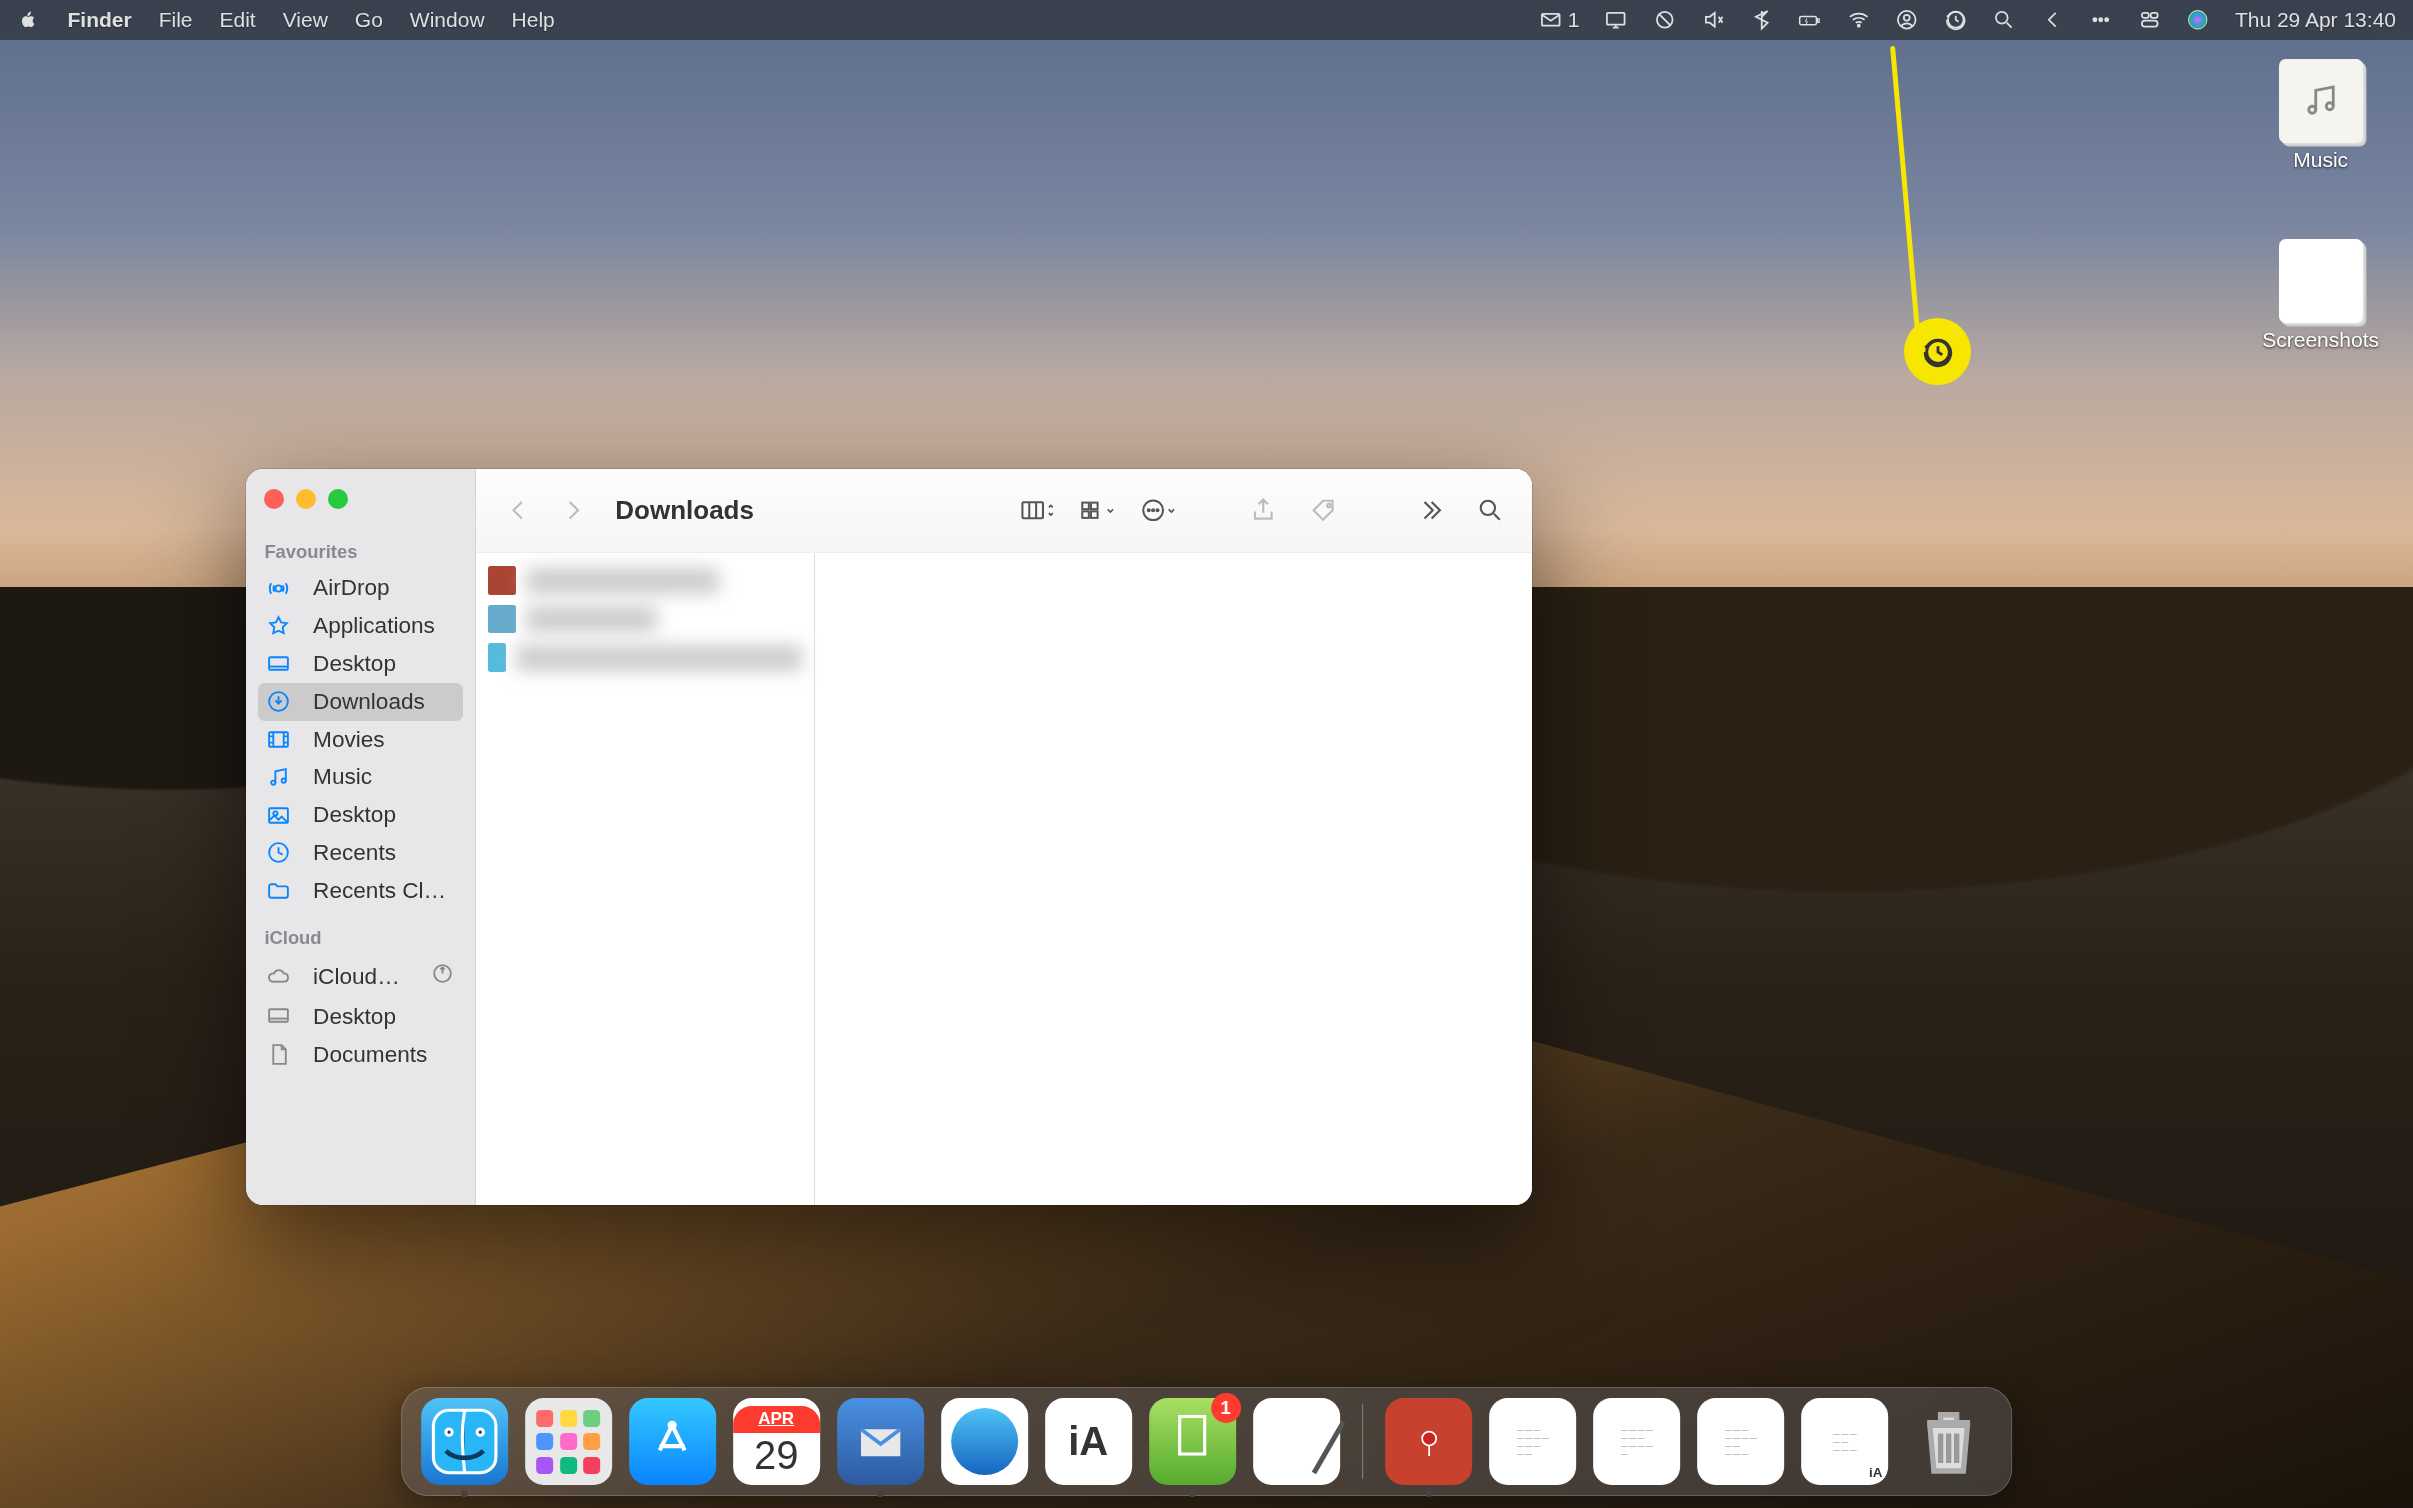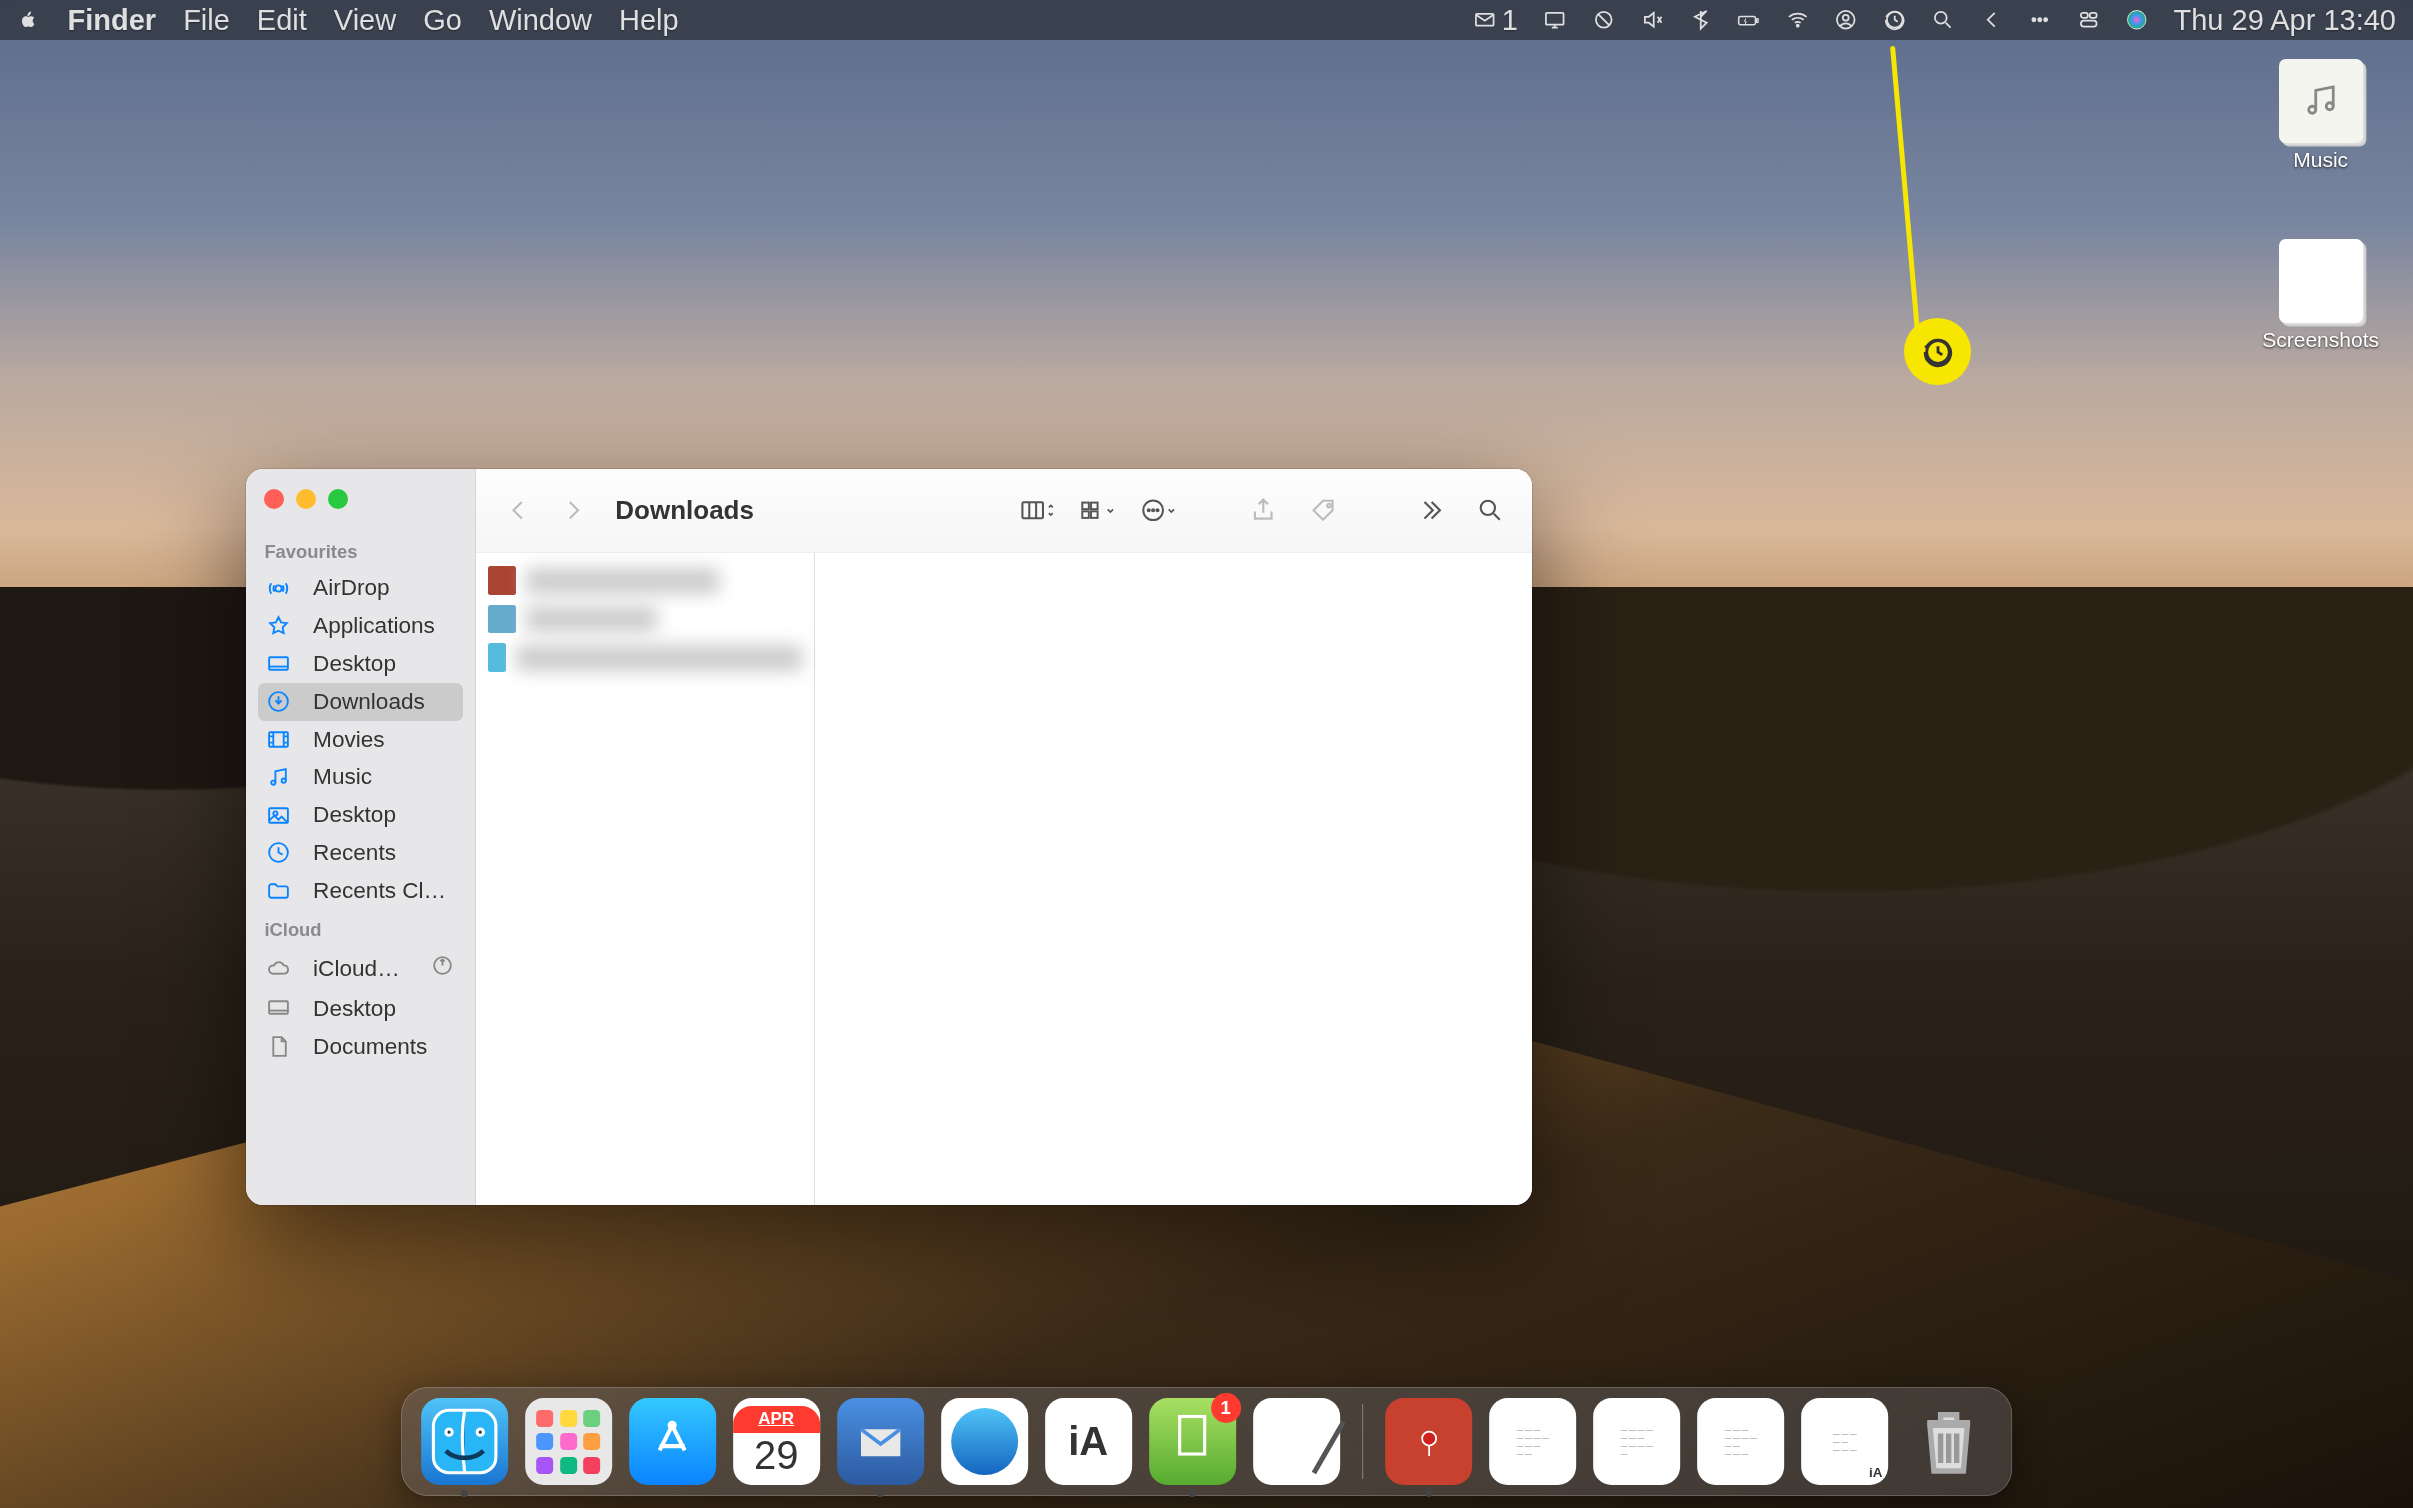--- a/index.html
+++ b/index.html
@@ -31,21 +31,21 @@
   clip-path:polygon(0 100%,0 60%,30% 35%,45% 10%,60% 35%,100% 70%,100% 100%);
 }
 
 
 .menubar{
   position:absolute;top:0;left:0;right:0;height:40px;
   background:rgba(30,30,30,.55);
   backdrop-filter:blur(17px);
   display:flex;align-items:center;
   padding:0 17px;
-  color:#e8e8e8;font-size:29px;
+  color:#e8e8e8;font-size:21px;
   text-shadow:0 0.8px 1.7px rgba(0,0,0,.4);
 }
 .menubar .left{display:flex;align-items:center;gap:27px;}
 .menubar .left .app{font-weight:600;}
 .menubar .right{margin-left:auto;display:flex;align-items:center;gap:25px;}
 .menubar .mi{opacity:.95;display:flex;align-items:center;gap:5px;}
 .menubar svg{width:23.5px;height:23.5px;fill:none;stroke:#e8e8e8;stroke-width:1.8;}
 .menubar .clock{font-variant-numeric:tabular-nums;text-align:right;}
 
 
@@ -348,21 +348,21 @@
         </svg>
       <span>Recents</span>
     </div>
     <div class="side-item">
       <svg viewBox="0 0 24 24">
           <path d="M3 8a2 2 0 0 1 2-2h4l2 2h8a2 2 0 0 1 2 2v7a2 2 0 0 1-2 2H5a2 2 0 0 1-2-2z"></path>
         </svg>
       <span>Recents Cl…</span>
     </div>
 
-    <div class="side-head" style="margin-top:9px">iCloud</div>
+    <div class="side-head" style="margin-top:17px">iCloud</div>
     <div class="side-item gray">
       <svg viewBox="0 0 24 24">
           <path d="M7 17a4 4 0 1 1 .7-7.9A5 5 0 0 1 17 9a4 4 0 0 1 1 7.9z"></path>
         </svg>
       <span>iCloud…</span>
       <span class="tm"><svg viewBox="0 0 24 24" style="stroke:#888">
             <circle cx="12" cy="12" r="8"></circle>
             <path d="M12 6v6M12 6l-2 2M12 6l2 2"></path>
           </svg></span>
     </div>

